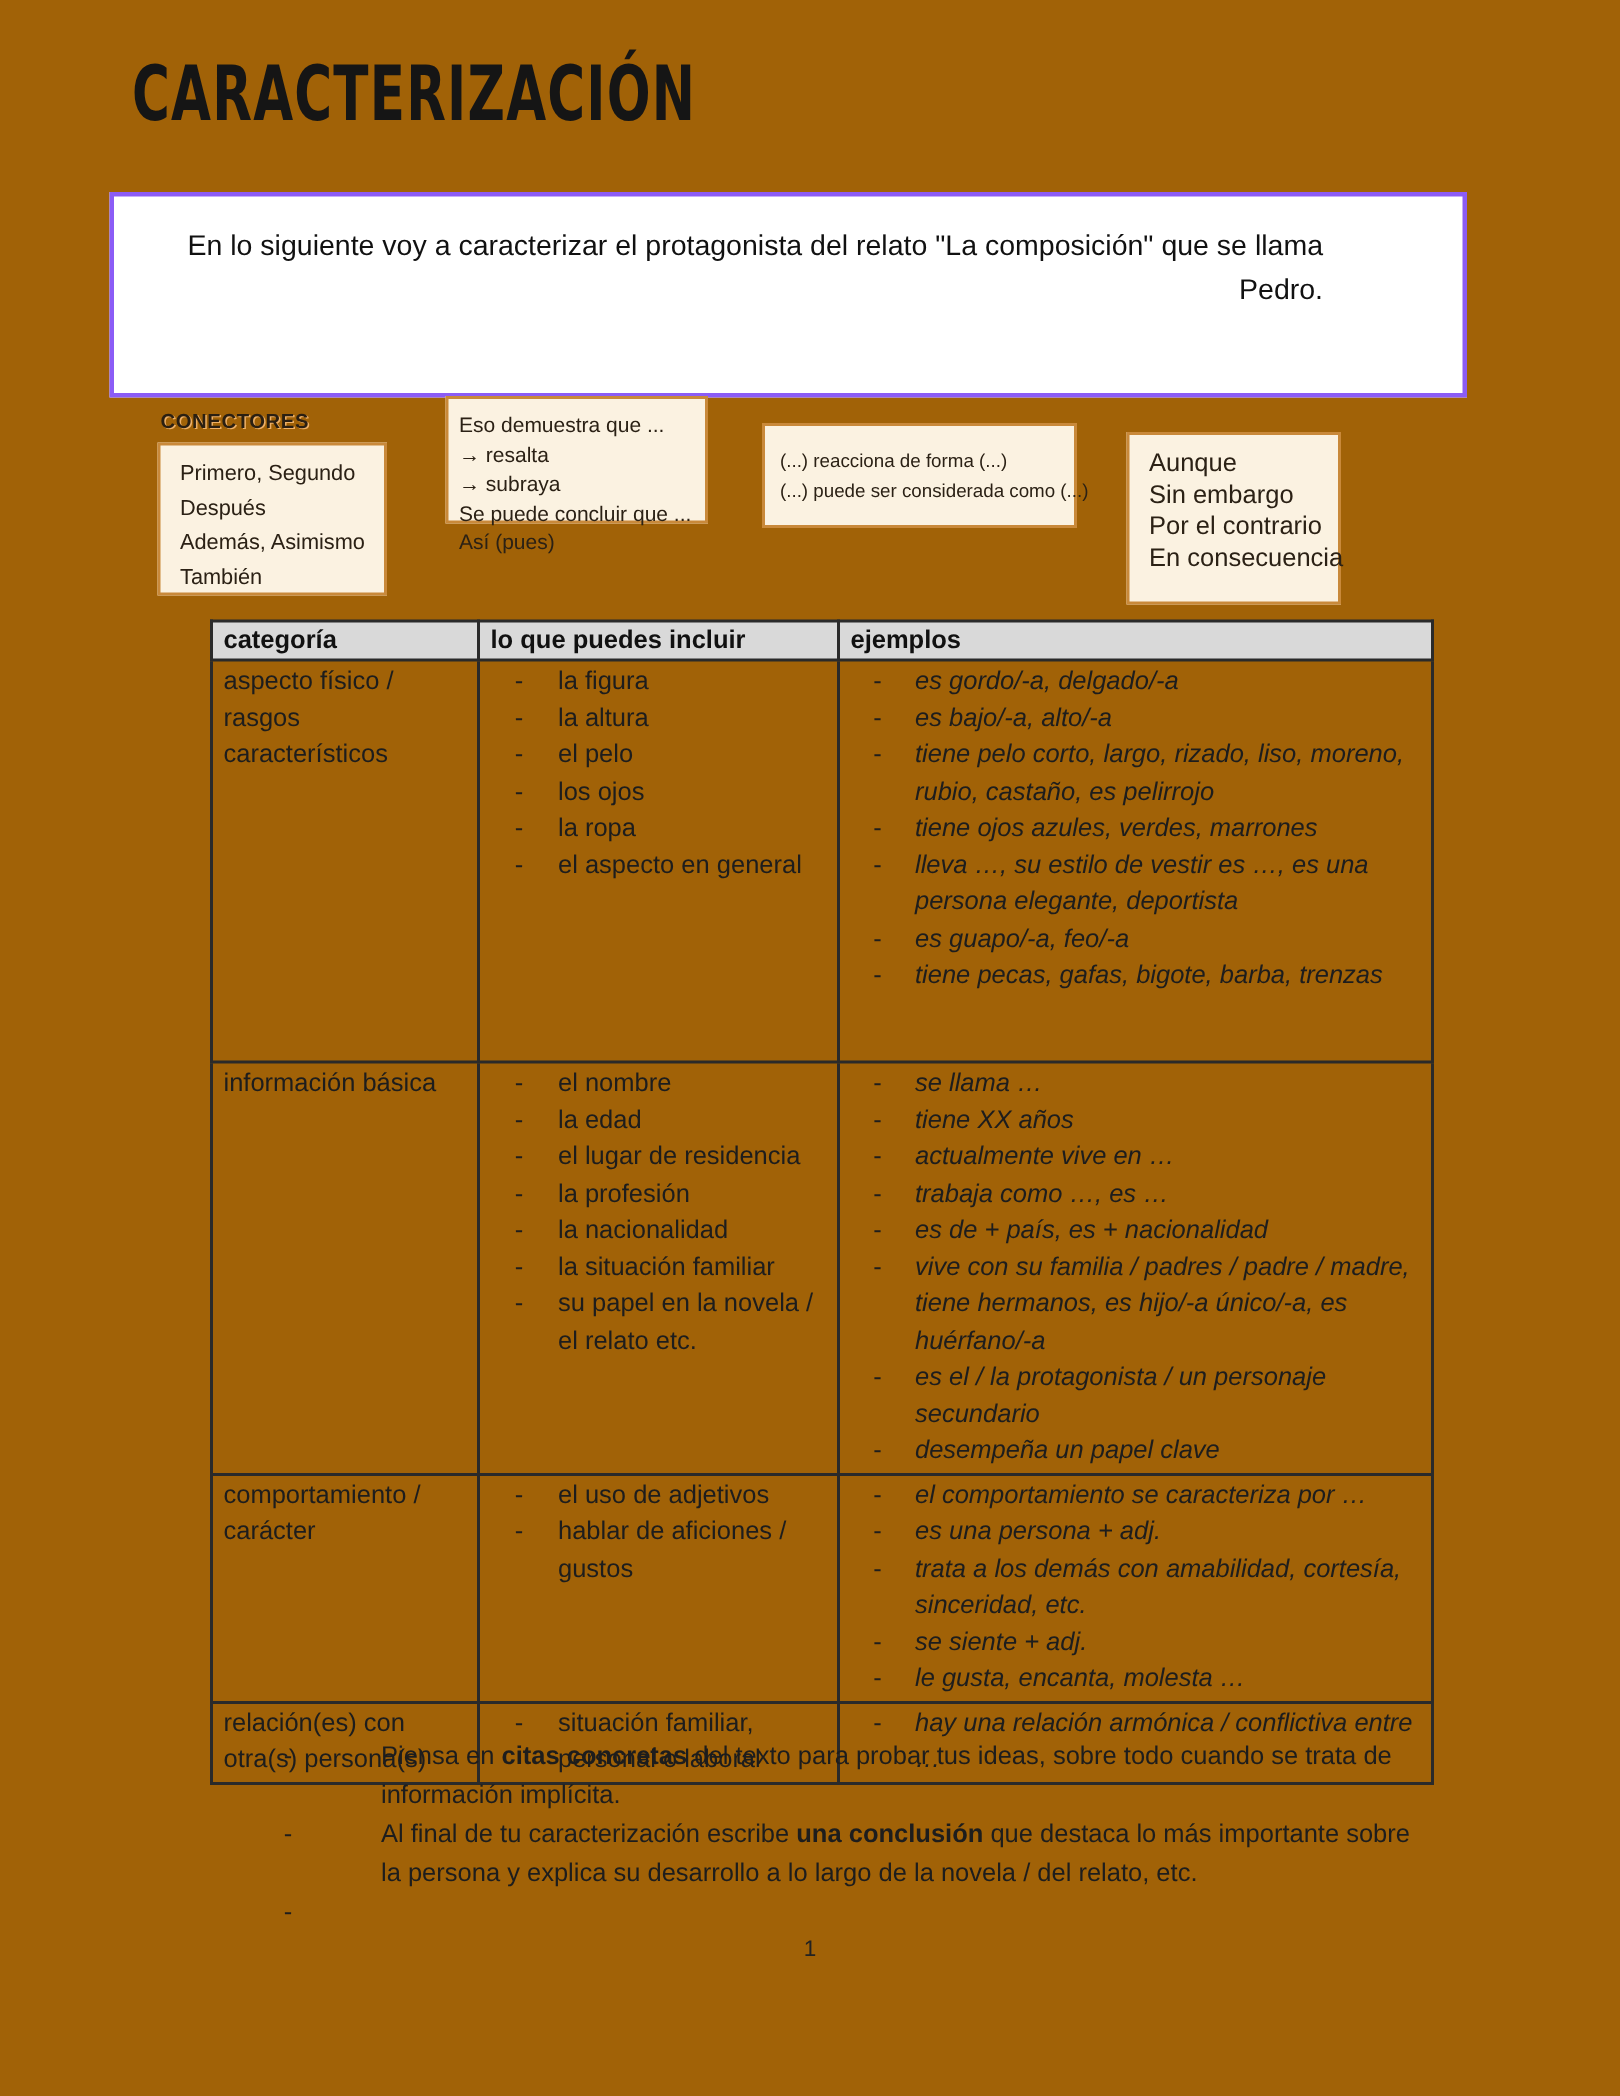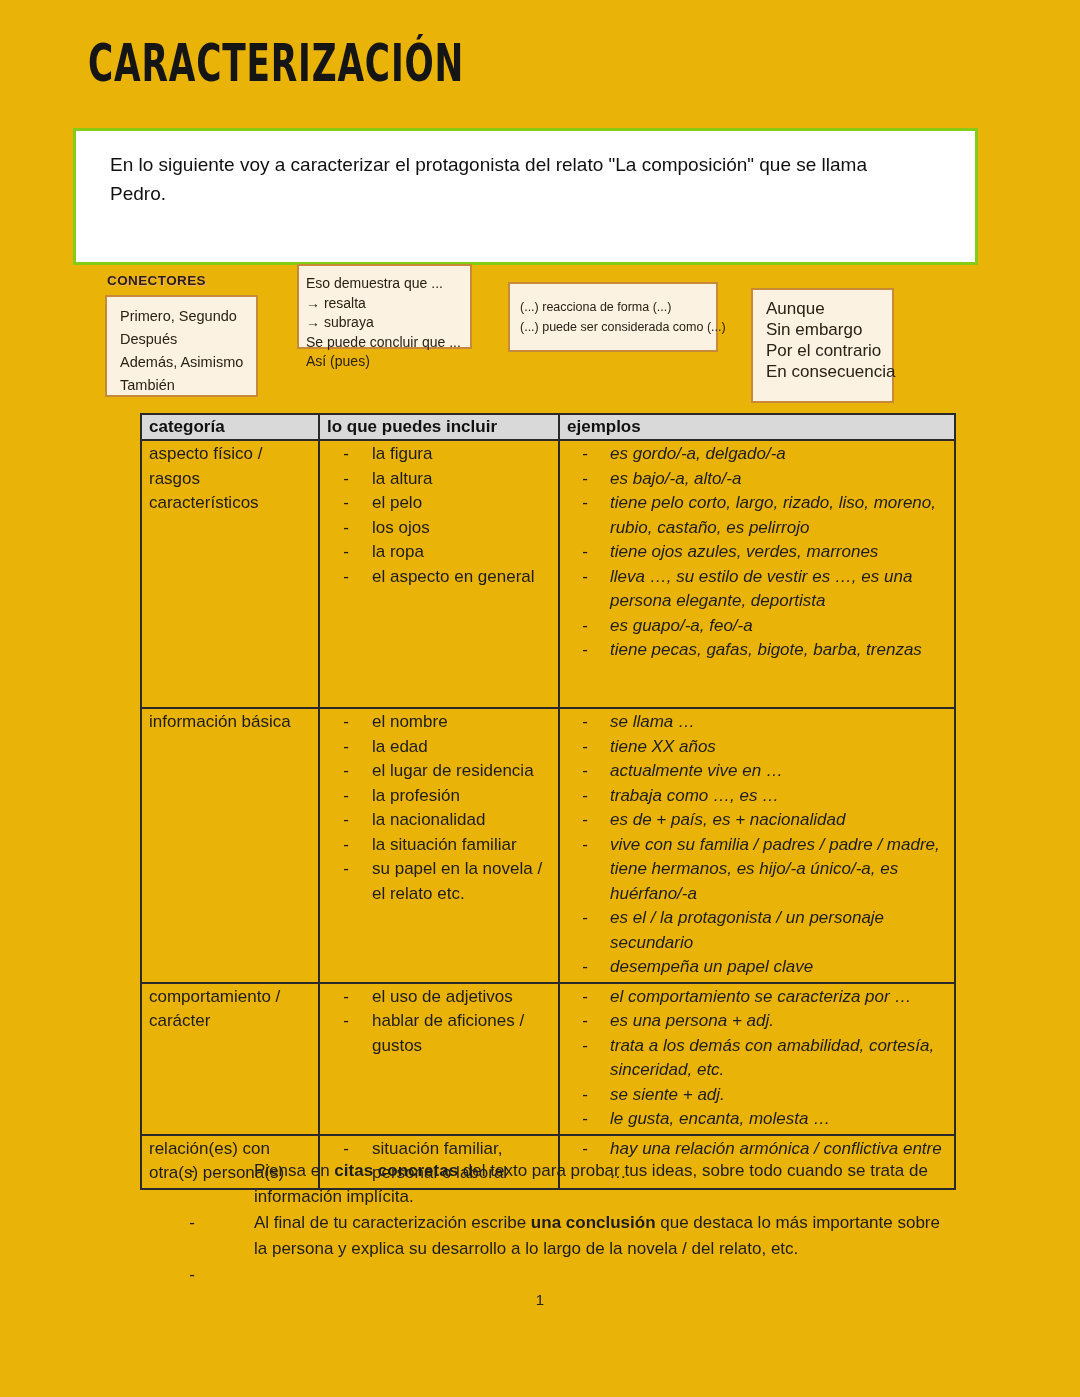--- a/index.html
+++ b/index.html
@@ -1,35 +1,36 @@
 <!DOCTYPE html>
 <html><head>
 <meta charset="utf-8">
 <style>
   html,body { margin:0; padding:0; background:#e9e9e9; }
   .page {
     position:relative; width:1080px; height:1397px; margin:0 auto;
-    background:#eab308; overflow:hidden;
+    background:#a16207; overflow:hidden;
     font-family:"Liberation Sans", sans-serif; color:#1d1d1d;
   }
 
   
   .doc-title {
     position:absolute; left:88px; top:34px; margin:0;
     font-family:"DejaVu Sans", sans-serif; font-weight:bold;
     font-size:43px; color:#151515; letter-spacing:1px;
     transform:scaleX(0.80) scaleY(1.18); transform-origin:left top;
     white-space:nowrap;
   }
 
   
   .intro-box {
     position:absolute; left:73px; top:128px; width:905px; height:137px;
-    border:3px solid #84cc16; box-sizing:border-box; padding:19px 18px 0 34px;
+    border:3px solid #8b5cf6; box-sizing:border-box; padding:19px 18px 0 34px;
     background:#fff;
+    text-align:right;
   }
   .intro-box p { margin:0; font-size:19px; line-height:29px; color:#111; }
   .intro-box p:first-of-type { max-width:772px; margin-bottom:16px; }
 
   
   .connectors-label {
     position:absolute; left:107px; top:273px;
     font-size:13.5px; font-weight:bold; letter-spacing:0.4px;
     color:#2a1f12; text-shadow:1px 1px 0 #eeb066;
   }

